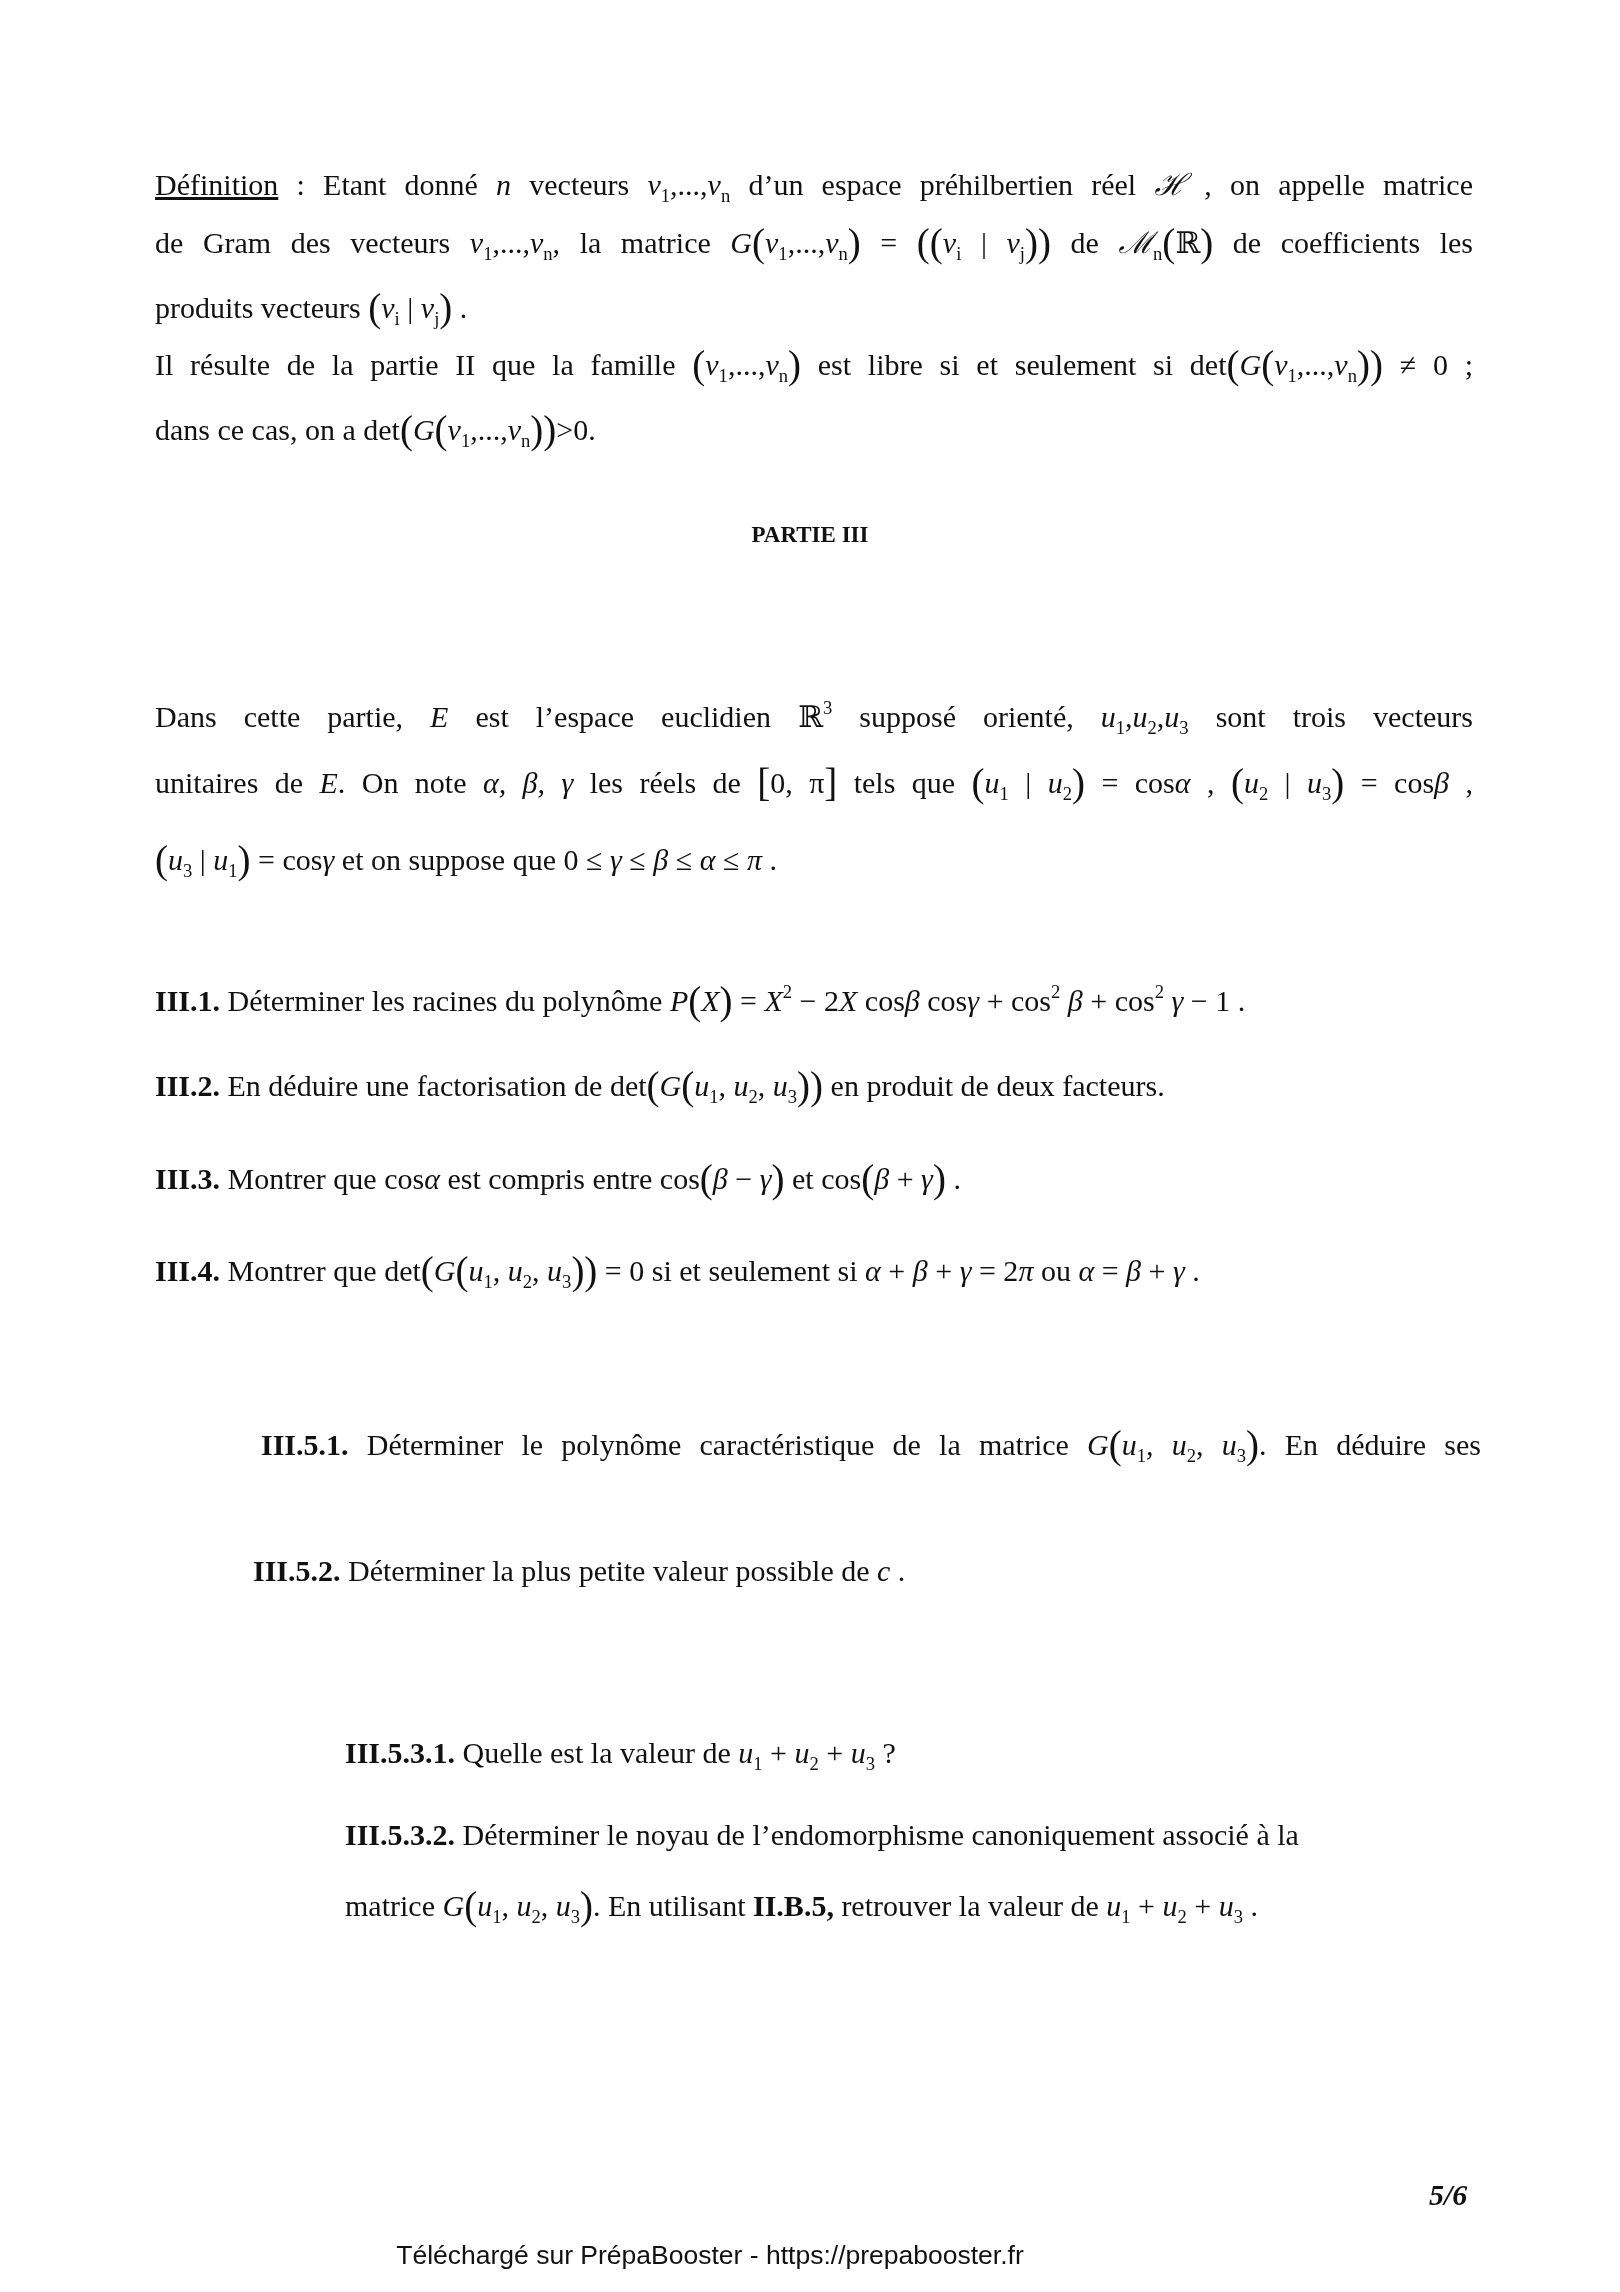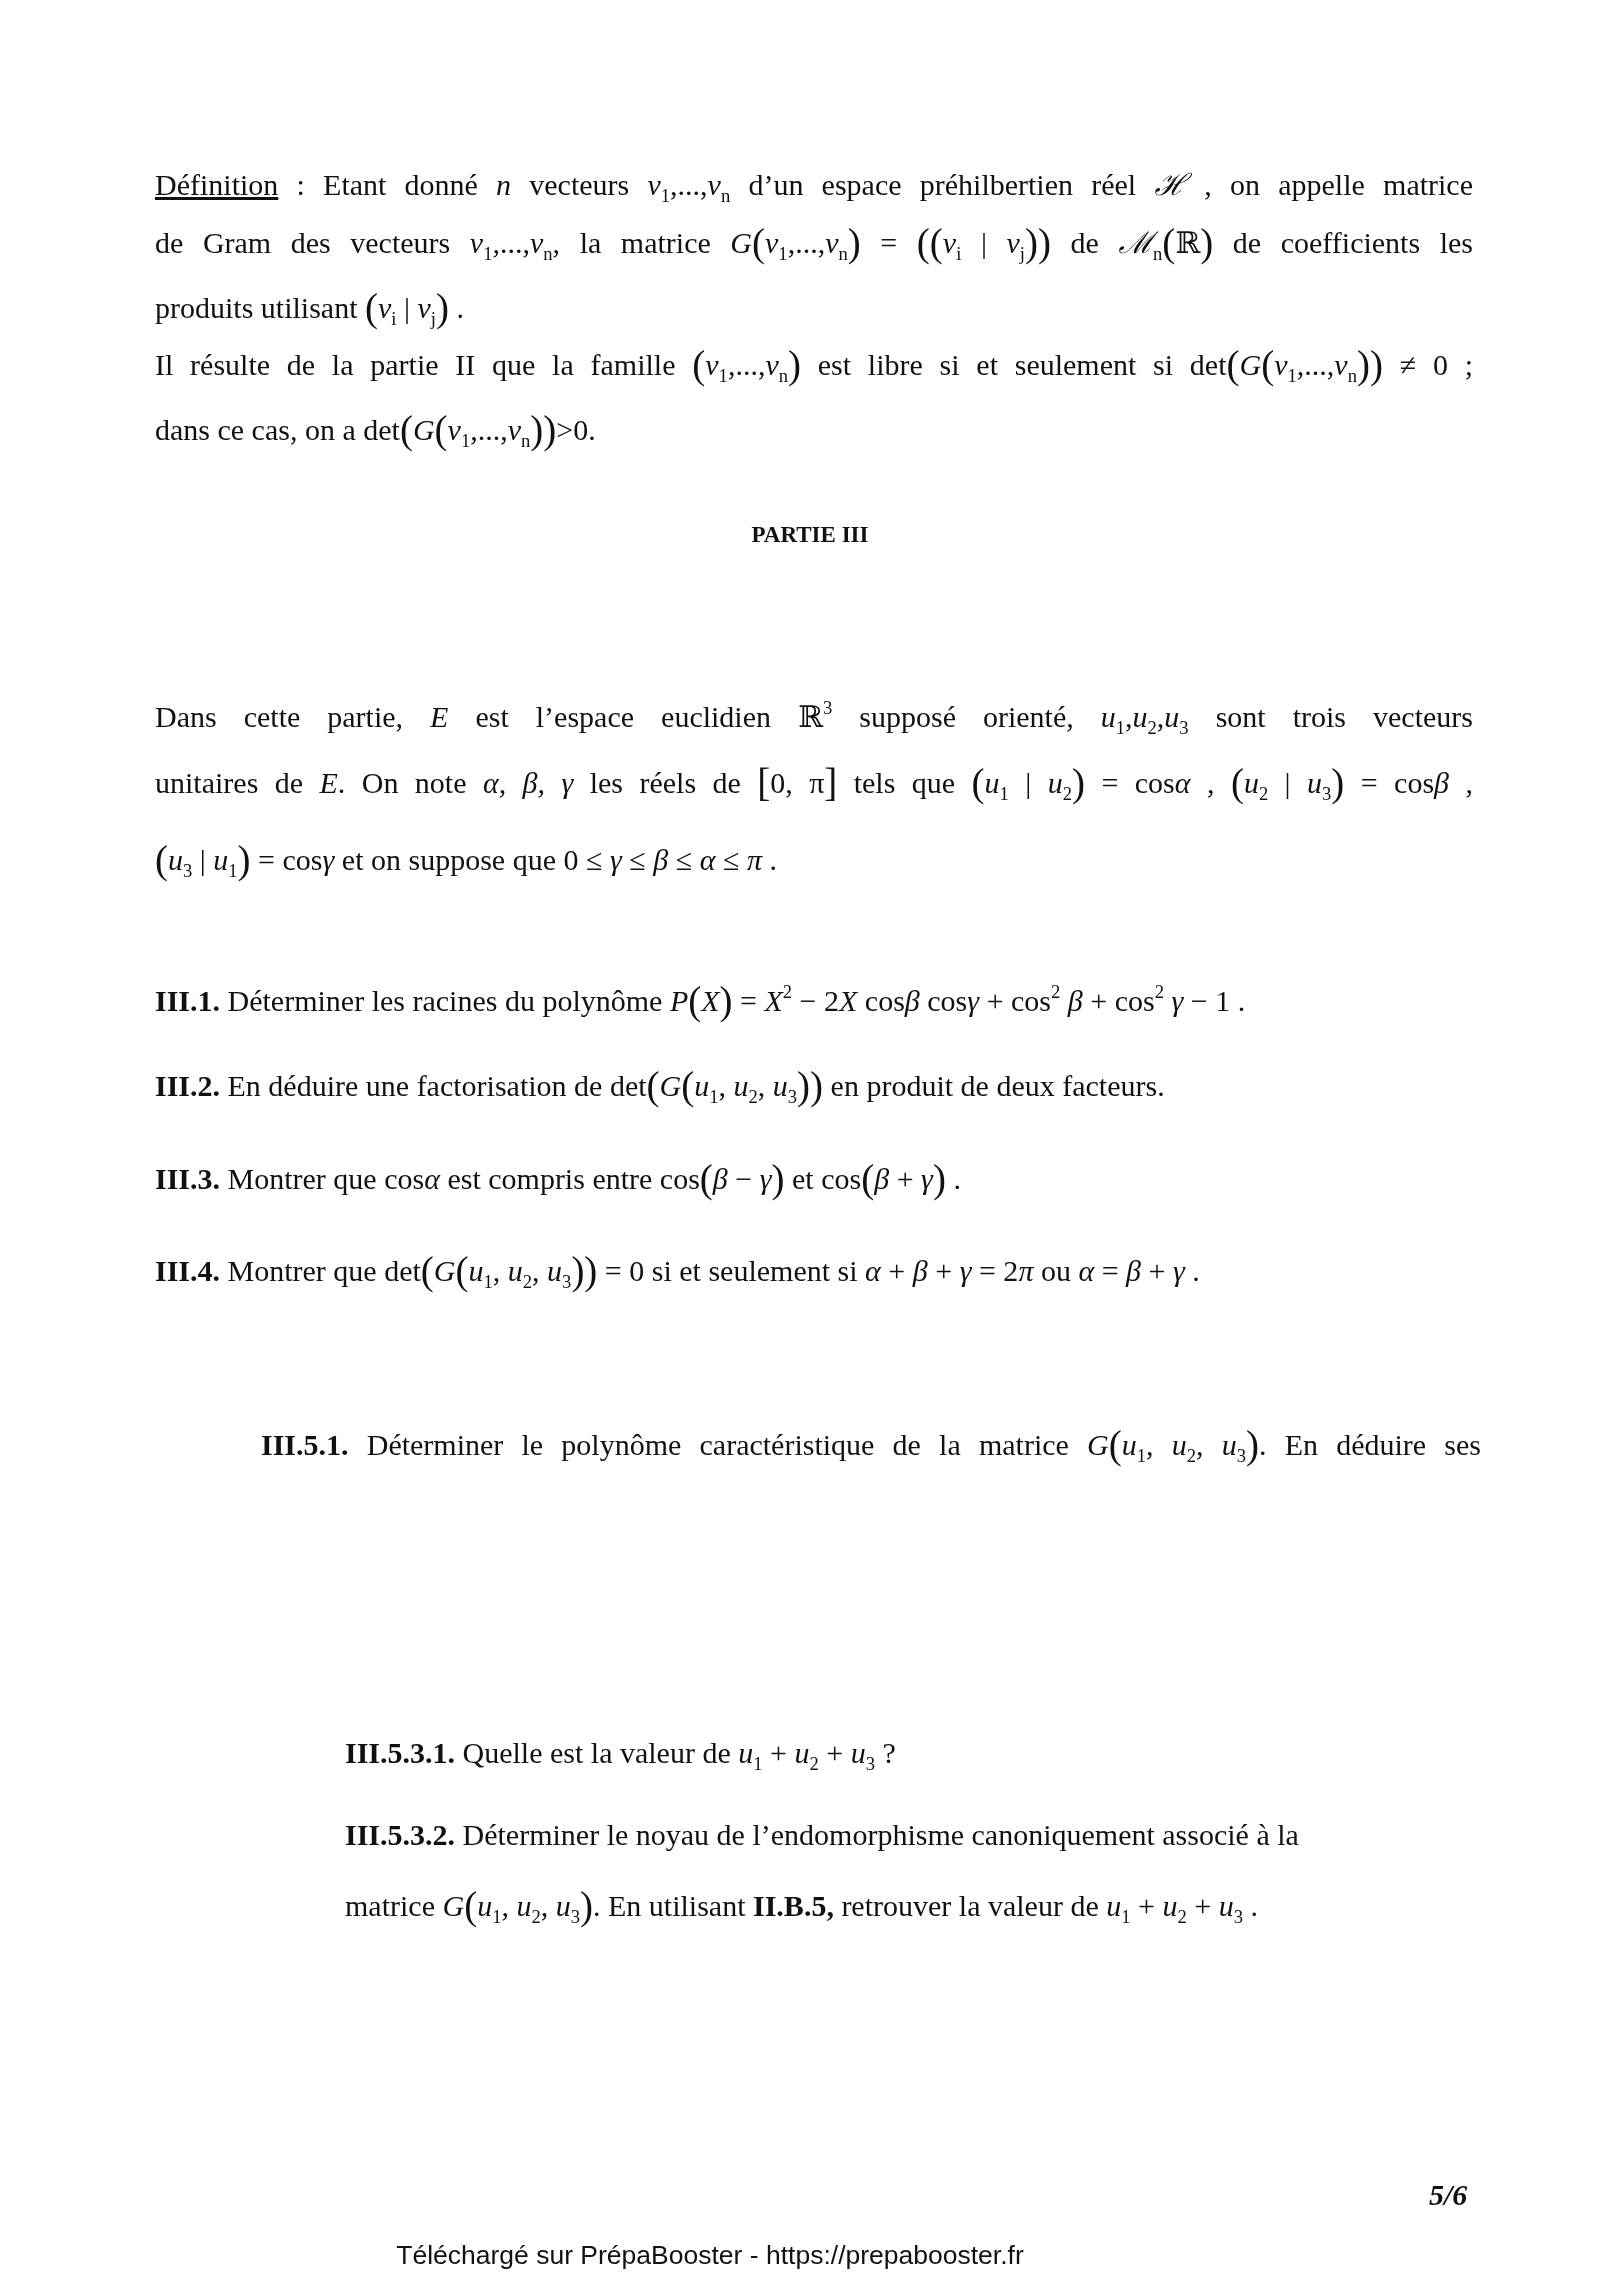--- a/index.html
+++ b/index.html
@@ -37,21 +37,21 @@
     }
   </style>
 </head>
 <body>
 
 <div class="page">
 
   <div>
     <div class="line justify" style="top:165px"><span class="u">Définition</span><span> : Etant donné </span><span class="m">n</span><span>  vecteurs  </span><span class="m">v</span><span class="sub">1</span><span>,...,</span><span class="m">v</span><span class="sub m">n</span><span>  d’un espace préhilbertien réel </span><span class="m">ℋ</span><span> , on appelle matrice</span></div>
     <div class="line justify" style="top:223px"><span>de Gram des vecteurs  </span><span class="m">v</span><span class="sub">1</span><span>,...,</span><span class="m">v</span><span class="sub m">n</span><span>,  la matrice  </span><span class="m">G</span><span class="bigp">(</span><span class="m">v</span><span class="sub">1</span><span>,...,</span><span class="m">v</span><span class="sub m">n</span><span class="bigp">)</span><span> = </span><span class="bigp">((</span><span class="m">v</span><span class="sub m">i</span><span> | </span><span class="m">v</span><span class="sub m">j</span><span class="bigp">))</span><span>  de  </span><span class="m">ℳ</span><span class="sub m">n</span><span class="bigp">(</span><span>ℝ</span><span class="bigp">)</span><span>  de coefficients les</span></div>
-    <div class="line" style="top:288px"><span>produits utilisant </span><span class="bigp">(</span><span class="m">v</span><span class="sub m">i</span><span> | </span><span class="m">v</span><span class="sub m">j</span><span class="bigp">)</span><span> .</span></div>
+    <div class="line" style="top:288px"><span>produits vecteurs </span><span class="bigp">(</span><span class="m">v</span><span class="sub m">i</span><span> | </span><span class="m">v</span><span class="sub m">j</span><span class="bigp">)</span><span> .</span></div>
     <div class="line justify" style="top:345px"><span>Il résulte de la partie II que la famille  </span><span class="bigp">(</span><span class="m">v</span><span class="sub">1</span><span>,...,</span><span class="m">v</span><span class="sub m">n</span><span class="bigp">)</span><span>  est libre si et seulement si  det</span><span class="bigp">(</span><span class="m">G</span><span class="bigp">(</span><span class="m">v</span><span class="sub">1</span><span>,...,</span><span class="m">v</span><span class="sub m">n</span><span class="bigp">))</span><span> ≠ 0  ;</span></div>
     <div class="line" style="top:410px"><span>dans ce cas, on a  det</span><span class="bigp">(</span><span class="m">G</span><span class="bigp">(</span><span class="m">v</span><span class="sub">1</span><span>,...,</span><span class="m">v</span><span class="sub m">n</span><span class="bigp">))</span><span>&gt;0.</span></div>
   </div>
 
   <div class="heading">PARTIE III</div>
 
   <div>
     <div class="line justify" style="top:688px"><span>Dans  cette  partie,  </span><span class="m">E</span><span>  est  l’espace  euclidien  ℝ</span><span class="sup">3</span><span>  supposé  orienté,  </span><span class="m">u</span><span class="sub">1</span><span>,</span><span class="m">u</span><span class="sub">2</span><span>,</span><span class="m">u</span><span class="sub">3</span><span>  sont  trois  vecteurs</span></div>
     <div class="line justify" style="top:763px"><span>unitaires  de  </span><span class="m">E</span><span>.  On  note  </span><span class="m">α, β, γ</span><span>  les  réels  de  </span><span class="bigp">[</span><span>0, π</span><span class="bigp">]</span><span>  tels  que  </span><span class="bigp">(</span><span class="m">u</span><span class="sub">1</span><span> | </span><span class="m">u</span><span class="sub">2</span><span class="bigp">)</span><span> = cos</span><span class="m">α</span><span> ,  </span><span class="bigp">(</span><span class="m">u</span><span class="sub">2</span><span> | </span><span class="m">u</span><span class="sub">3</span><span class="bigp">)</span><span> = cos</span><span class="m">β</span><span> ,</span></div>
     <div class="line" style="top:840px"><span class="bigp">(</span><span class="m">u</span><span class="sub">3</span><span> | </span><span class="m">u</span><span class="sub">1</span><span class="bigp">)</span><span> = cos</span><span class="m">γ</span><span>  et on suppose que  0 ≤ </span><span class="m">γ</span><span> ≤ </span><span class="m">β</span><span> ≤ </span><span class="m">α</span><span> ≤ </span><span class="m">π</span><span> .</span></div>
@@ -66,20 +66,23 @@
   <div class="line" style="top:1159px">
     <span class="b">III.3.</span><span><span>  Montrer que  cos</span><span class="m">α</span><span>  est compris entre  cos</span><span class="bigp">(</span><span class="m">β</span><span> − </span><span class="m">γ</span><span class="bigp">)</span><span>  et  cos</span><span class="bigp">(</span><span class="m">β</span><span> + </span><span class="m">γ</span><span class="bigp">)</span><span> .</span></span>
   </div>
   <div class="line" style="top:1251px">
     <span class="b">III.4.</span><span><span>  Montrer que  det</span><span class="bigp">(</span><span class="m">G</span><span class="bigp">(</span><span class="m">u</span><span class="sub">1</span><span>, </span><span class="m">u</span><span class="sub">2</span><span>, </span><span class="m">u</span><span class="sub">3</span><span class="bigp">))</span><span> = 0  si et seulement si  </span><span class="m">α</span><span> + </span><span class="m">β</span><span> + </span><span class="m">γ</span><span> = 2</span><span class="m">π</span><span>  ou  </span><span class="m">α</span><span> = </span><span class="m">β</span><span> + </span><span class="m">γ</span><span> .</span></span>
   </div>
 
   <div class="line justify" style="top:1425px; left:253px; width:1220px;margin-left:8px;">
     <span class="b">III.5.1.</span><span><span> Déterminer le polynôme caractéristique de la matrice  </span><span class="m">G</span><span class="bigp">(</span><span class="m">u</span><span class="sub">1</span><span>, </span><span class="m">u</span><span class="sub">2</span><span>, </span><span class="m">u</span><span class="sub">3</span><span class="bigp">)</span><span>. En déduire ses</span></span>
   </div>
+  <div class="line" style="top:1551px; left:253px;">
+    <span class="b">III.5.2.</span><span><span>  Déterminer la plus petite valeur possible de  </span><span class="m">c</span><span> .</span></span>
+  </div>
 
   <div class="line" style="top:1733px; left:345px;">
     <span class="b">III.5.3.1.</span><span><span>  Quelle est la valeur de  </span><span class="m">u</span><span class="sub">1</span><span> + </span><span class="m">u</span><span class="sub">2</span><span> + </span><span class="m">u</span><span class="sub">3</span><span>  ?</span></span>
   </div>
   <div class="line" style="top:1815px; left:345px;">
     <span class="b">III.5.3.2.</span><span><span>  Déterminer le noyau de l’endomorphisme canoniquement associé à la</span></span>
   </div>
   <div class="line" style="top:1886px; left:345px;">
     <span><span>matrice   </span><span class="m">G</span><span class="bigp">(</span><span class="m">u</span><span class="sub">1</span><span>, </span><span class="m">u</span><span class="sub">2</span><span>, </span><span class="m">u</span><span class="sub">3</span><span class="bigp">)</span><span>. En utilisant </span><span class="b">II.B.5,</span><span> retrouver la valeur de  </span><span class="m">u</span><span class="sub">1</span><span> + </span><span class="m">u</span><span class="sub">2</span><span> + </span><span class="m">u</span><span class="sub">3</span><span> .</span></span>
   </div>

